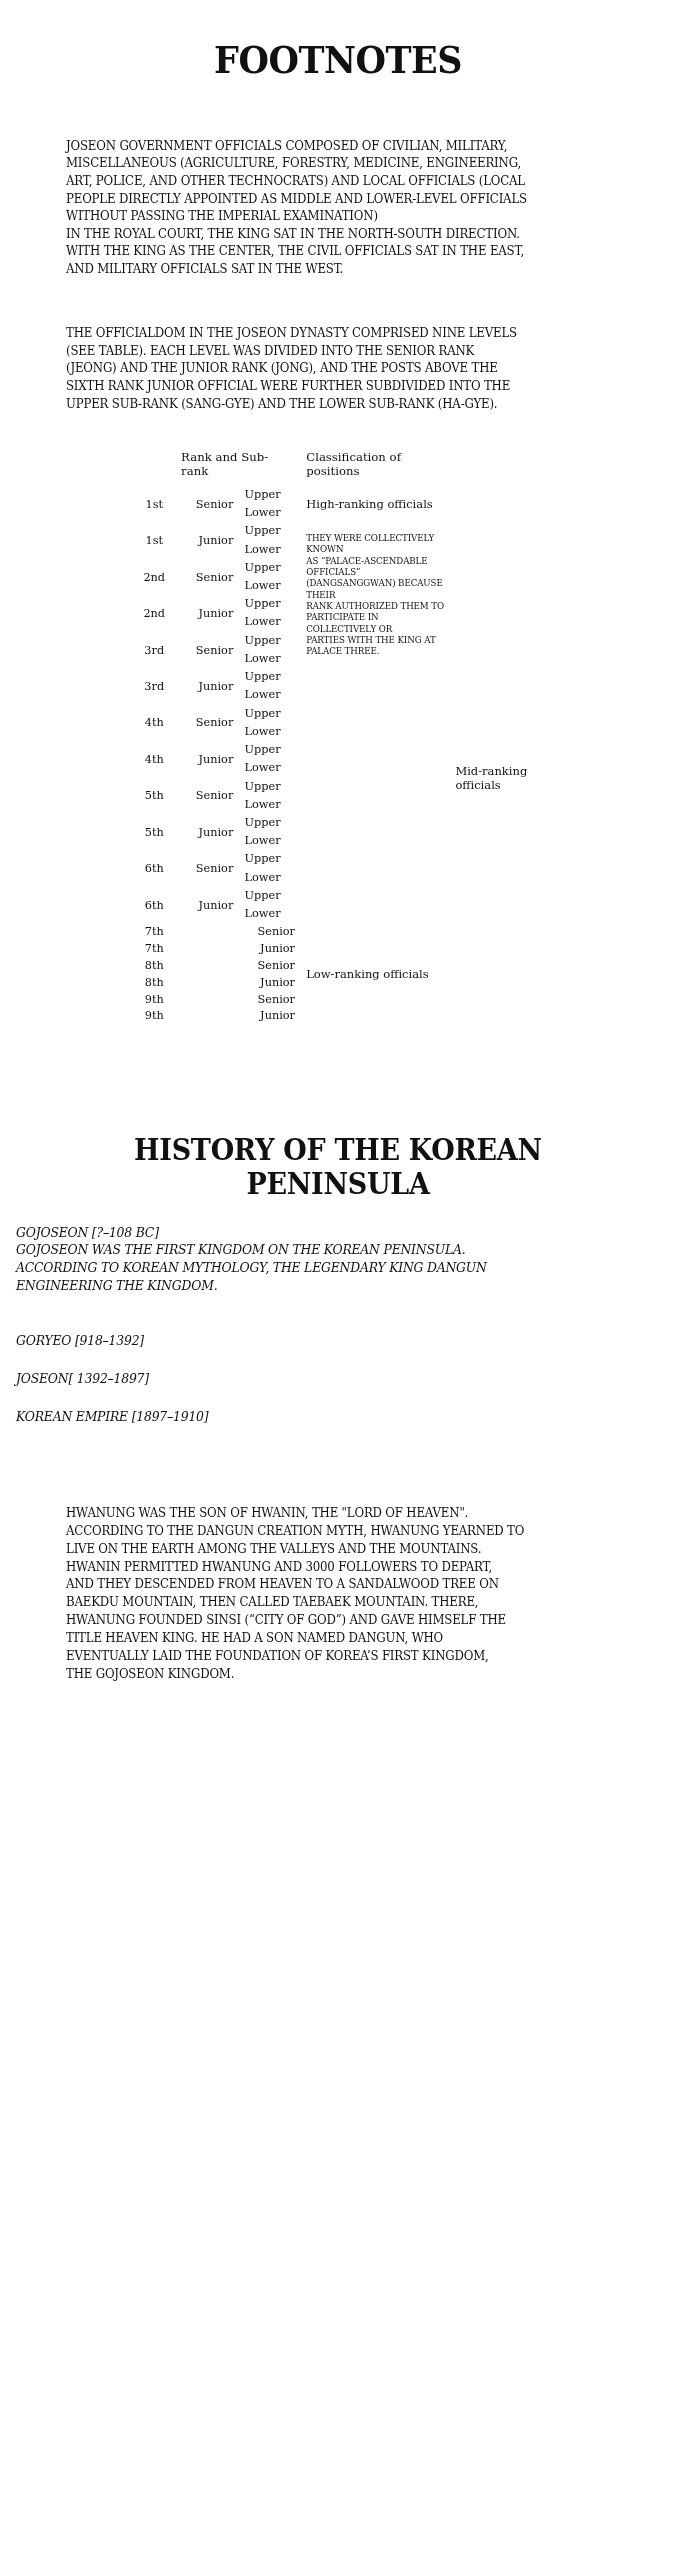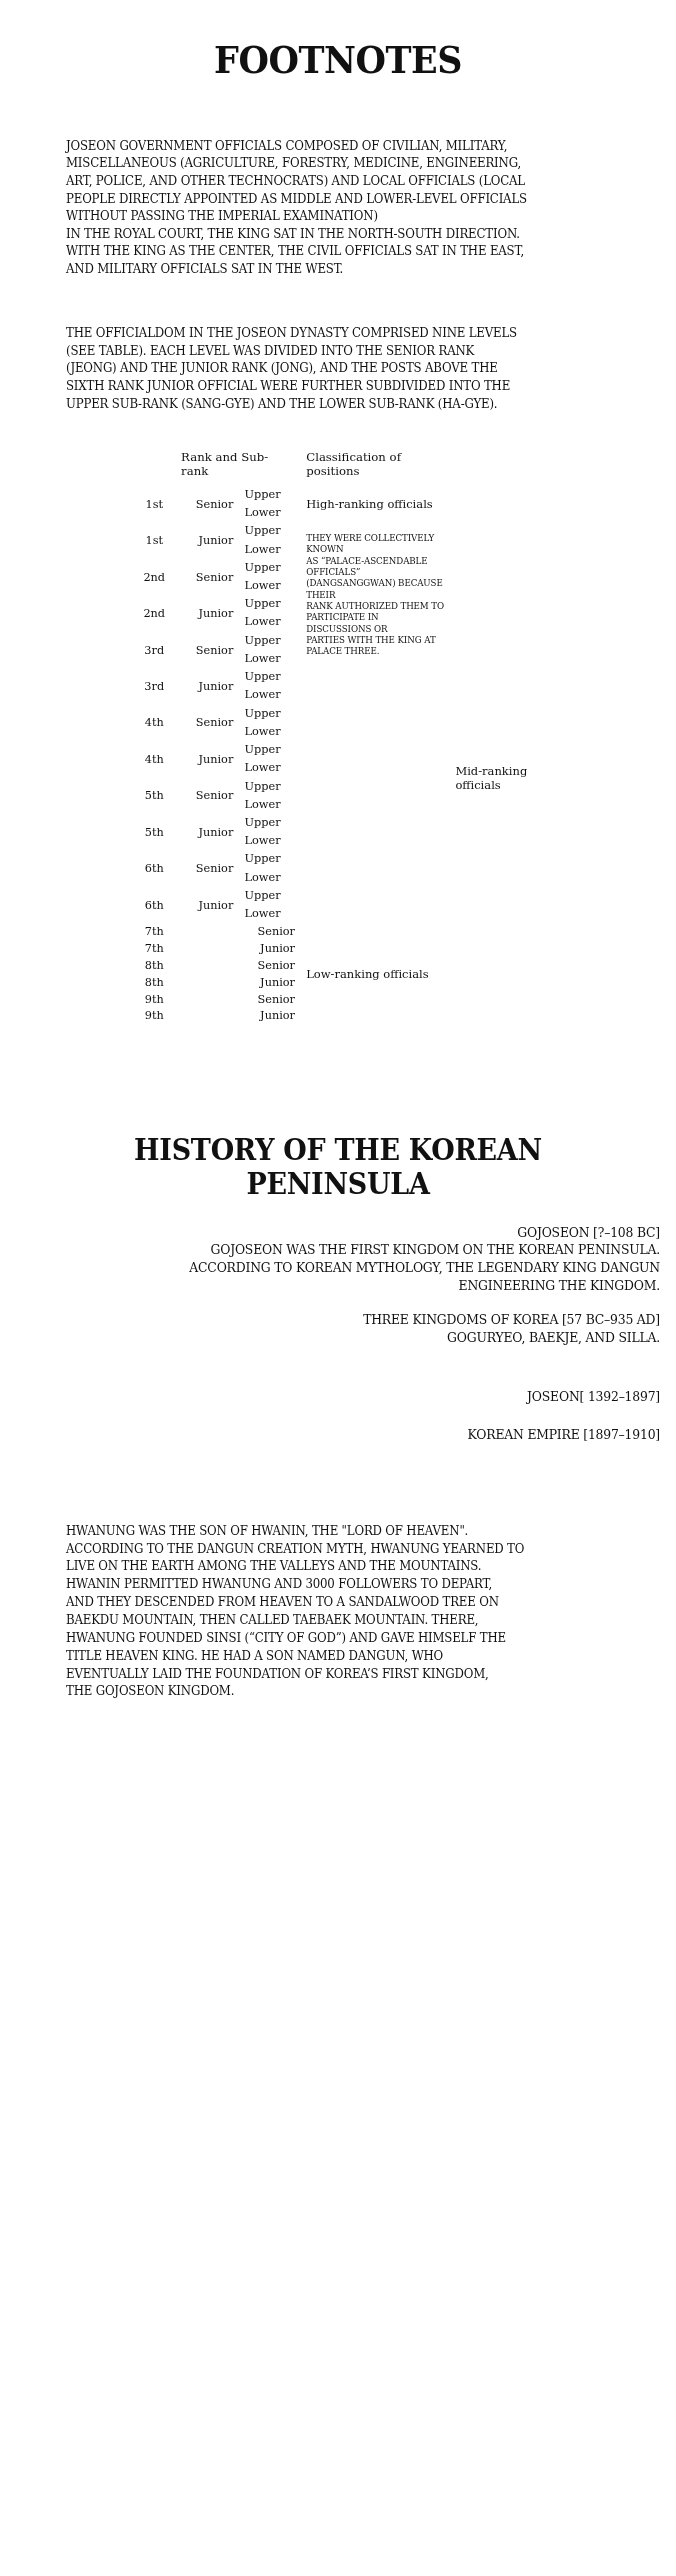--- a/index.html
+++ b/index.html
@@ -107,25 +107,26 @@
   }
   .class-label {
     font-size: 11.5px;
     padding-top: 0.9px;
   }
   
   .simple-row td { padding: 2.8px 5.6px; margin-top: 45px; }
 
   
   .history-block {
-    text-align: right;
+    text-align: left;
     font-family: "DejaVu Serif", serif;
     font-size: 12.4px;
     line-height: 1.42;
     letter-spacing: -0.2px;
+    font-style: italic;
   }
   .history-block .entry { margin: 0; }
   .gap-18 { height: 17px; }
   .gap-22 { height: 20.7px; }
 
   .myth {
     font-family: "DejaVu Serif", serif;
     font-size: 12.4px;
     line-height: 1.44;
     letter-spacing: -0.2px;
@@ -188,21 +189,21 @@
 
         <tr>
           <td class="col-rank" rowspan="2">1st</td>
           <td class="col-grade" rowspan="2">Junior</td>
           <td class="col-sub subcell">Upper</td>
           <td class="col-class class-note" rowspan="8">
             <div>THEY WERE COLLECTIVELY KNOWN</div>
             <div>AS “PALACE-ASCENDABLE OFFICIALS”</div>
             <div>(DANGSANGGWAN) BECAUSE THEIR</div>
             <div>RANK AUTHORIZED THEM TO</div>
-            <div>PARTICIPATE IN DISCUSSIONS OR</div>
+            <div>PARTICIPATE IN COLLECTIVELY OR</div>
             <div>PARTIES WITH THE KING AT</div>
             <div>PALACE THREE.</div>
           </td>
         </tr>
         <tr class="rule-bottom">
           <td class="col-sub subcell">Lower</td>
         </tr>
 
         <tr>
           <td class="col-rank" rowspan="2">2nd</td>
@@ -335,27 +336,26 @@
 
     <div>
       <div class="entry">GOJOSEON [?–108 BC]</div>
       <div class="entry">GOJOSEON WAS THE FIRST KINGDOM ON THE KOREAN PENINSULA.</div>
       <div class="entry">ACCORDING TO KOREAN MYTHOLOGY, THE LEGENDARY KING DANGUN</div>
       <div class="entry">ENGINEERING THE KINGDOM.</div>
     </div>
 
     <div class="gap-18"></div>
 
+
+    <div class="gap-22"></div>
+
     <div>
-      <div class="entry">THREE KINGDOMS OF KOREA [57 BC–935 AD]</div>
-      <div class="entry">GOGURYEO, BAEKJE, AND SILLA.</div>
+      <div class="entry">GORYEO [918–1392]</div>
     </div>
-
-    <div class="gap-22"></div>
-
 
     <div class="gap-22"></div>
 
     <div>
       <div class="entry">JOSEON[ 1392–1897]</div>
     </div>
 
     <div class="gap-22"></div>
 
     <div>

